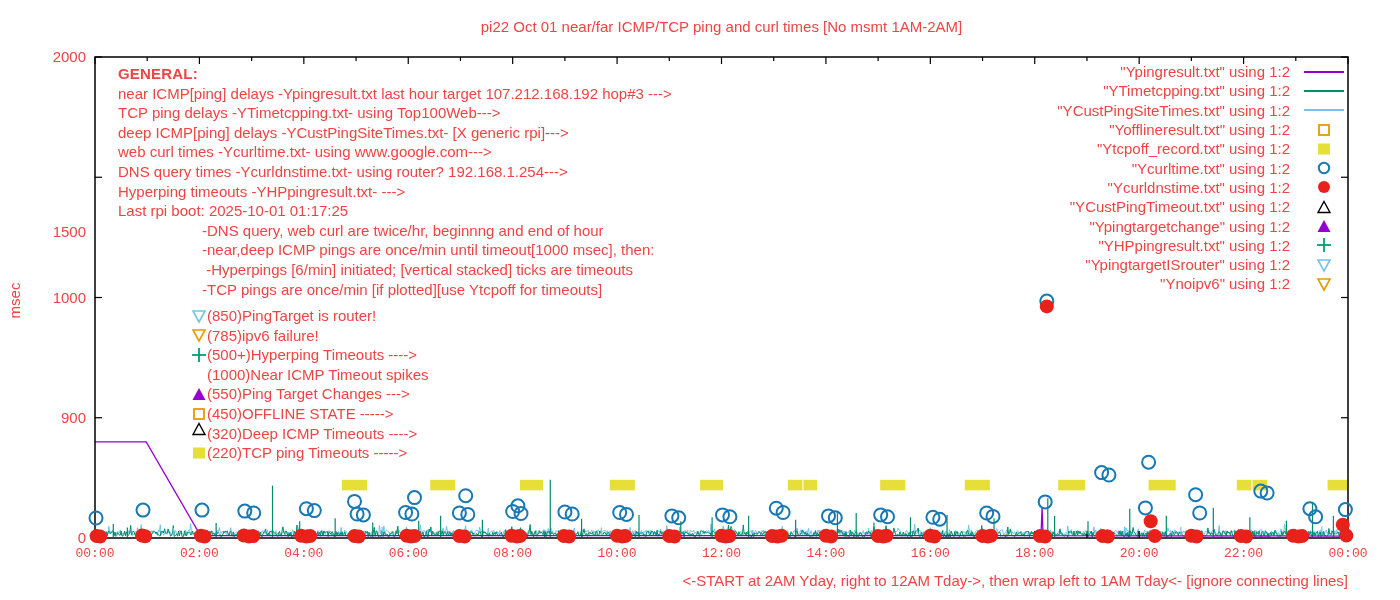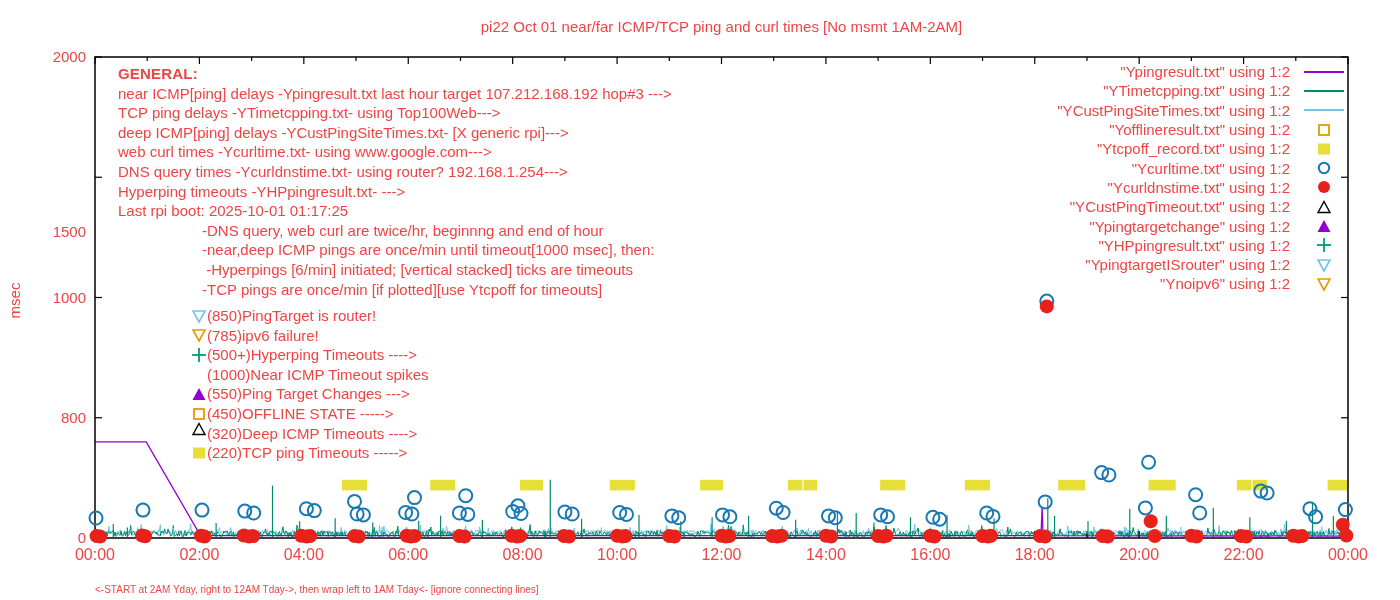--- a/index.html
+++ b/index.html
@@ -1,35 +1,35 @@
 <!DOCTYPE html>
 <html><head>
 <meta charset="utf-8">
 <style>
   html,body{margin:0;padding:0;background:#fff;}
   #canvas{position:relative;width:1400px;height:600px;background:#ffffff;overflow:hidden;
     font-family:"Liberation Sans","DejaVu Sans",sans-serif;color:#ef4444;}
   .title{position:absolute;left:95px;width:1253px;top:18px;text-align:center;font-size:15px;}
-  .xlabel{position:absolute;left:95px;width:1253px;top:584px;text-align:left;font-size:10px;}
+  .xlabel{position:absolute;left:95px;width:1253px;top:572px;text-align:right;font-size:15px;}
   .ylabel{position:absolute;left:-56px;top:292px;width:140px;text-align:center;font-size:15px;
     transform:rotate(-90deg);transform-origin:center center;}
   #plot{position:absolute;left:0;top:0;z-index:5;pointer-events:none;}
   .textblock{position:absolute;z-index:2;font-size:15px;white-space:pre;line-height:19.6px;}
   #general{left:118px;top:64px;}
   #anomalies{left:118px;top:306px;}
   .tline{height:19.6px;}
   .tline.bold{font-weight:700;letter-spacing:.2px;}
   .tline.indent{padding-left:84px;}
   .arow{height:19.6px;display:flex;align-items:center;}
   .arow .mcell{width:17px;margin-left:72px;display:flex;align-items:center;justify-content:center;flex:none;}
   #legend{position:absolute;top:62px;right:52px;z-index:2;font-size:15px;}
   .lrow{height:19.3px;display:flex;align-items:center;justify-content:flex-end;}
   .lrow .llabel{margin-right:10px;white-space:pre;}
   .lrow .lmark{width:48px;display:flex;align-items:center;justify-content:center;flex:none;}
-  .xticklab{position:absolute;top:546px;width:60px;margin-left:-30px;text-align:center;font-size:16px;z-index:2;}
+  .xticklab{position:absolute;top:546px;width:60px;margin-left:-30px;text-align:center;font-size:13px;z-index:2;font-family:Liberation Mono, monospace;}
   .yticklab{position:absolute;left:36px;width:50px;text-align:right;font-size:15px;z-index:2;}
 </style>
 </head>
 <body>
 
 <div id="canvas">
   <div class="title">pi22 Oct 01  near/far ICMP/TCP ping and curl times [No msmt 1AM-2AM]</div>
   <div class="ylabel">msec</div>
   <div class="xlabel">&lt;-START at 2AM Yday, right to 12AM Tday-&gt;, then wrap left to 1AM Tday&lt;- [ignore connecting lines]</div>
   <div id="general" class="textblock"><div class="tline bold">GENERAL:</div><div class="tline">near ICMP[ping] delays -Ypingresult.txt last hour target 107.212.168.192 hop#3 ---&gt;</div><div class="tline">TCP ping delays -YTimetcpping.txt- using Top100Web---&gt;</div><div class="tline">deep ICMP[ping] delays -YCustPingSiteTimes.txt- [X generic rpi]---&gt;</div><div class="tline">web curl times -Ycurltime.txt- using www.google.com---&gt;</div><div class="tline">DNS query times -Ycurldnstime.txt- using router? 192.168.1.254---&gt;</div><div class="tline">Hyperping timeouts -YHPpingresult.txt- ---&gt;</div><div class="tline">Last rpi boot: 2025-10-01 01:17:25</div><div class="tline indent">-DNS query, web curl are twice/hr, beginnng and end of hour</div><div class="tline indent">-near,deep ICMP pings are once/min until timeout[1000 msec], then:</div><div class="tline indent"> -Hyperpings [6/min] initiated; [vertical stacked] ticks are timeouts</div><div class="tline indent">-TCP pings are once/min [if plotted][use Ytcpoff for timeouts]</div></div>
@@ -146,31 +146,31 @@
             <polygon points="2,3 14,3 8,14" fill="none" stroke="#e69b00" stroke-width="1.6"></polygon>
           </svg>
         </span>
       </div>
     </div>
   <div id="ticklabels">
       <div class="xticklab" style="left: 95px;">00:00</div>
       <div class="xticklab" style="left: 199.417px;">02:00</div>
       <div class="xticklab" style="left: 303.833px;">04:00</div>
       <div class="xticklab" style="left: 408.25px;">06:00</div>
-      <div class="xticklab" style="left: 512.667px; text-align: right;">08:00</div>
+      <div class="xticklab" style="left: 512.667px;">08:00</div>
       <div class="xticklab" style="left: 617.083px;">10:00</div>
       <div class="xticklab" style="left: 721.5px;">12:00</div>
       <div class="xticklab" style="left: 825.917px;">14:00</div>
       <div class="xticklab" style="left: 930.333px;">16:00</div>
       <div class="xticklab" style="left: 1034.75px;">18:00</div>
       <div class="xticklab" style="left: 1139.17px;">20:00</div>
       <div class="xticklab" style="left: 1243.58px;">22:00</div>
       <div class="xticklab" style="left: 1348px;">00:00</div>
       <div class="yticklab" style="top: 529px;">0</div>
-      <div class="yticklab" style="top: 408.75px;">800</div>
+      <div class="yticklab" style="top: 408.75px;">900</div>
       <div class="yticklab" style="top: 288.5px;">1000</div>
       <div class="yticklab" style="top: 181px; margin-top: 42px;">1500</div>
       <div class="yticklab" style="top: 48px;">2000</div>
     </div>
   <svg id="plot" width="1400" height="600">
       <polyline points="95.0,532.6 95.9,532.1 96.7,530.7 97.6,535.1 98.5,532.1 99.4,532.8 100.2,533.2 101.1,531.7 102.0,534.6 102.8,533.3 103.7,532.2 104.6,532.1 105.4,533.2 106.3,530.9 107.2,533.8 108.1,534.1 108.9,526.3 109.8,533.9 110.7,531.3 111.5,532.4 112.4,530.7 113.3,530.7 114.1,533.4 115.0,535.2 115.9,532.7 116.8,534.0 117.6,531.4 118.5,531.9 119.4,533.0 120.2,529.9 121.1,532.9 122.0,535.3 122.8,533.2 123.7,533.9 124.6,533.6 125.5,534.7 126.3,532.0 127.2,534.9 128.1,533.4 128.9,530.7 129.8,533.2 130.7,532.2 131.5,533.8 132.4,535.5 133.3,533.9 134.2,534.9 135.0,531.3 135.9,532.6 136.8,532.4 137.6,527.7 138.5,532.1 139.4,532.3 140.2,535.0 141.1,524.5 142.0,531.5 142.9,534.8 143.7,530.0 144.6,530.3 145.5,531.2 146.3,535.2 147.2,531.8 148.1,532.0 148.9,531.5 149.8,535.1 150.7,533.4 151.6,530.9 152.4,531.3 153.3,533.1 154.2,532.3 155.0,532.0 155.9,532.7 156.8,534.7 157.6,535.2 158.5,529.8 159.4,531.5 160.3,524.7 161.1,535.3 162.0,532.2 162.9,533.2 163.7,535.3 164.6,532.9 165.5,533.2 166.4,533.2 167.2,532.2 168.1,530.0 169.0,533.0 169.8,531.6 170.7,532.3 171.6,535.6 172.4,534.6 173.3,534.8 174.2,534.5 175.1,530.8 175.9,530.9 176.8,535.1 177.7,534.3 178.5,533.6 179.4,530.5 180.3,531.4 181.1,531.2 182.0,533.4 182.9,534.3 183.8,534.8 184.6,535.5 185.5,530.0 186.4,532.6 187.2,535.3 188.1,531.2 189.0,529.9 189.8,530.5 190.7,523.6 191.6,533.4 192.5,533.1 193.3,534.5 194.2,535.1 195.1,532.4 195.9,534.3 196.8,535.1 197.7,534.0 198.5,533.0 199.4,534.8 200.3,534.8 201.2,532.3 202.0,529.9 202.9,532.3 203.8,534.1 204.6,530.1 205.5,532.9 206.4,534.9 207.2,531.9 208.1,535.1 209.0,534.7 209.9,533.1 210.7,532.1 211.6,531.7 212.5,531.2 213.3,533.7 214.2,535.1 215.1,532.6 215.9,535.0 216.8,530.3 217.7,530.4 218.6,531.5 219.4,527.6 220.3,533.0 221.2,533.7 222.0,531.5 222.9,531.5 223.8,533.1 224.7,531.9 225.5,531.3 226.4,535.0 227.3,535.1 228.1,534.1 229.0,533.9 229.9,531.5 230.7,527.6 231.6,532.4 232.5,532.4 233.4,533.9 234.2,535.0 235.1,533.0 236.0,532.5 236.8,531.7 237.7,533.9 238.6,530.5 239.4,535.0 240.3,533.0 241.2,535.2 242.1,533.3 242.9,533.2 243.8,533.6 244.7,532.1 245.5,533.5 246.4,531.0 247.3,529.9 248.1,532.0 249.0,535.1 249.9,534.3 250.8,534.7 251.6,535.2 252.5,531.3 253.4,533.5 254.2,534.3 255.1,532.9 256.0,535.3 256.8,533.4 257.7,535.5 258.6,530.3 259.5,533.6 260.3,534.7 261.2,533.2 262.1,531.1 262.9,530.6 263.8,533.8 264.7,531.8 265.5,533.3 266.4,532.9 267.3,529.8 268.2,533.8 269.0,535.2 269.9,534.9 270.8,534.3 271.6,531.4 272.5,530.0 273.4,533.5 274.2,535.5 275.1,534.8 276.0,530.7 276.9,534.7 277.7,533.3 278.6,533.6 279.5,535.0 280.3,534.1 281.2,533.9 282.1,532.9 282.9,532.6 283.8,531.2 284.7,534.5 285.6,534.9 286.4,533.8 287.3,531.9 288.2,534.7 289.0,534.5 289.9,534.2 290.8,535.1 291.7,533.7 292.5,529.8 293.4,531.4 294.3,533.9 295.1,533.2 296.0,533.3 296.9,534.6 297.7,530.2 298.6,535.2 299.5,530.6 300.4,535.6 301.2,532.8 302.1,531.7 303.0,531.7 303.8,534.4 304.7,530.0 305.6,534.9 306.4,533.8 307.3,529.6 308.2,535.3 309.1,532.6 309.9,532.1 310.8,534.7 311.7,532.3 312.5,530.4 313.4,530.1 314.3,534.2 315.1,531.0 316.0,534.0 316.9,533.6 317.8,530.4 318.6,533.1 319.5,533.3 320.4,531.4 321.2,533.7 322.1,530.1 323.0,535.5 323.8,534.3 324.7,530.8 325.6,534.7 326.5,535.6 327.3,534.5 328.2,535.5 329.1,530.6 329.9,531.9 330.8,531.1 331.7,535.3 332.5,534.9 333.4,533.2 334.3,534.8 335.2,532.8 336.0,531.4 336.9,532.6 337.8,535.5 338.6,531.5 339.5,533.4 340.4,533.0 341.2,527.4 342.1,534.4 343.0,533.7 343.9,533.8 344.7,530.0 345.6,533.5 346.5,531.6 347.3,534.1 348.2,535.5 349.1,534.5 350.0,533.5 350.8,530.7 351.7,533.5 352.6,534.0 353.4,530.9 354.3,532.3 355.2,532.6 356.0,531.4 356.9,532.8 357.8,534.8 358.7,533.2 359.5,532.1 360.4,532.7 361.3,535.5 362.1,533.1 363.0,533.4 363.9,532.3 364.7,530.8 365.6,531.3 366.5,532.4 367.4,534.5 368.2,532.5 369.1,533.1 370.0,534.4 370.8,533.7 371.7,531.8 372.6,534.9 373.4,535.4 374.3,530.1 375.2,534.5 376.1,532.9 376.9,532.8 377.8,532.7 378.7,535.1 379.5,525.4 380.4,533.6 381.3,530.2 382.1,534.3 383.0,533.8 383.9,526.0 384.8,534.5 385.6,531.4 386.5,530.1 387.4,530.7 388.2,531.7 389.1,531.9 390.0,535.1 390.8,533.8 391.7,531.7 392.6,532.4 393.5,531.6 394.3,535.1 395.2,534.7 396.1,530.2 396.9,529.8 397.8,533.6 398.7,531.3 399.5,530.6 400.4,534.1 401.3,534.0 402.2,531.7 403.0,530.4 403.9,535.6 404.8,531.7 405.6,530.1 406.5,526.9 407.4,531.9 408.3,533.9 409.1,530.2 410.0,533.7 410.9,535.1 411.7,532.2 412.6,531.1 413.5,531.2 414.3,534.8 415.2,529.9 416.1,533.9 417.0,534.8 417.8,531.5 418.7,532.6 419.6,532.3 420.4,524.9 421.3,533.9 422.2,532.7 423.0,530.5 423.9,531.3 424.8,530.7 425.7,534.6 426.5,531.6 427.4,529.9 428.3,535.0 429.1,530.4 430.0,532.0 430.9,532.4 431.7,532.5 432.6,534.4 433.5,531.9 434.4,534.6 435.2,533.8 436.1,532.1 437.0,532.2 437.8,531.8 438.7,534.2 439.6,533.0 440.4,533.5 441.3,534.6 442.2,530.4 443.1,527.9 443.9,534.4 444.8,530.7 445.7,531.7 446.5,526.2 447.4,531.0 448.3,533.2 449.1,530.7 450.0,535.5 450.9,532.9 451.8,535.3 452.6,531.8 453.5,530.5 454.4,535.2 455.2,534.7 456.1,534.8 457.0,533.0 457.8,530.7 458.7,529.9 459.6,529.9 460.5,534.3 461.3,530.7 462.2,532.6 463.1,531.7 463.9,532.5 464.8,529.9 465.7,525.7 466.5,534.8 467.4,531.5 468.3,530.8 469.2,531.7 470.0,533.1 470.9,530.2 471.8,530.1 472.6,535.2 473.5,533.3 474.4,534.1 475.3,531.7 476.1,530.1 477.0,530.7 477.9,530.3 478.7,534.2 479.6,527.0 480.5,530.6 481.3,532.3 482.2,530.7 483.1,529.9 484.0,533.2 484.8,531.5 485.7,533.8 486.6,533.7 487.4,534.3 488.3,528.2 489.2,535.1 490.0,532.7 490.9,531.7 491.8,530.9 492.7,532.8 493.5,530.3 494.4,531.5 495.3,532.8 496.1,532.8 497.0,531.2 497.9,534.0 498.7,533.2 499.6,530.8 500.5,530.9 501.4,533.0 502.2,534.8 503.1,534.8 504.0,531.0 504.8,530.6 505.7,532.6 506.6,532.2 507.4,534.2 508.3,533.5 509.2,532.9 510.1,529.8 510.9,534.2 511.8,530.6 512.7,533.9 513.5,533.9 514.4,530.8 515.3,533.7 516.1,532.8 517.0,532.6 517.9,535.0 518.8,533.0 519.6,531.9 520.5,530.5 521.4,530.3 522.2,531.6 523.1,532.8 524.0,535.5 524.8,532.5 525.7,533.5 526.6,532.7 527.5,535.5 528.3,530.2 529.2,533.7 530.1,530.9 530.9,531.1 531.8,535.1 532.7,533.1 533.6,534.9 534.4,534.4 535.3,533.4 536.2,530.4 537.0,533.9 537.9,534.1 538.8,530.5 539.6,532.3 540.5,533.6 541.4,532.0 542.3,532.6 543.1,530.5 544.0,529.4 544.9,535.5 545.7,530.6 546.6,531.1 547.5,532.1 548.3,528.5 549.2,534.7 550.1,530.4 551.0,527.9 551.8,533.5 552.7,530.9 553.6,534.3 554.4,533.3 555.3,534.7 556.2,530.6 557.0,531.8 557.9,531.0 558.8,530.1 559.7,533.1 560.5,534.9 561.4,534.5 562.3,533.9 563.1,535.5 564.0,535.6 564.9,533.2 565.7,535.6 566.6,532.0 567.5,531.0 568.4,532.9 569.2,531.2 570.1,534.5 571.0,530.1 571.8,530.1 572.7,534.6 573.6,530.0 574.4,528.0 575.3,534.4 576.2,533.8 577.1,532.9 577.9,533.6 578.8,533.9 579.7,533.2 580.5,533.3 581.4,530.3 582.3,529.9 583.1,532.1 584.0,531.7 584.9,532.5 585.8,530.7 586.6,532.1 587.5,530.4 588.4,530.3 589.2,535.1 590.1,533.4 591.0,531.5 591.8,530.1 592.7,534.2 593.6,530.6 594.5,531.7 595.3,534.6 596.2,534.6 597.1,535.1 597.9,529.9 598.8,530.0 599.7,533.7 600.6,530.5 601.4,532.6 602.3,531.6 603.2,531.2 604.0,530.4 604.9,530.1 605.8,530.6 606.6,534.6 607.5,530.7 608.4,534.7 609.3,532.9 610.1,530.5 611.0,533.8 611.9,535.6 612.7,534.1 613.6,530.9 614.5,532.0 615.3,532.6 616.2,530.6 617.1,535.3 618.0,533.0 618.8,531.7 619.7,534.0 620.6,534.7 621.4,530.1 622.3,532.6 623.2,530.1 624.0,530.3 624.9,531.1 625.8,530.6 626.7,531.7 627.5,535.1 628.4,530.8 629.3,535.3 630.1,527.4 631.0,533.7 631.9,534.4 632.7,530.7 633.6,533.8 634.5,531.6 635.4,530.6 636.2,533.9 637.1,535.2 638.0,532.0 638.8,535.3 639.7,534.9 640.6,533.4 641.4,530.3 642.3,535.0 643.2,534.8 644.1,531.2 644.9,532.6 645.8,530.4 646.7,530.6 647.5,532.4 648.4,532.3 649.3,531.6 650.1,533.5 651.0,530.0 651.9,534.4 652.8,534.6 653.6,531.7 654.5,531.9 655.4,534.7 656.2,532.7 657.1,530.3 658.0,530.6 658.9,531.3 659.7,532.4 660.6,529.0 661.5,535.6 662.3,531.9 663.2,531.4 664.1,534.6 664.9,532.3 665.8,533.8 666.7,525.6 667.6,530.8 668.4,531.7 669.3,531.1 670.2,535.6 671.0,530.6 671.9,530.1 672.8,530.2 673.6,534.4 674.5,530.4 675.4,531.1 676.3,532.7 677.1,531.0 678.0,530.2 678.9,534.2 679.7,527.2 680.6,532.1 681.5,534.4 682.3,534.6 683.2,533.8 684.1,534.3 685.0,530.5 685.8,532.8 686.7,532.4 687.6,529.9 688.4,535.1 689.3,535.2 690.2,530.2 691.0,531.5 691.9,530.8 692.8,531.8 693.7,530.2 694.5,533.3 695.4,532.2 696.3,534.2 697.1,531.2 698.0,534.4 698.9,533.0 699.7,535.0 700.6,535.5 701.5,534.4 702.4,534.0 703.2,530.1 704.1,534.1 705.0,533.8 705.8,531.4 706.7,530.7 707.6,531.8 708.4,530.6 709.3,532.3 710.2,531.8 711.1,523.9 711.9,534.6 712.8,530.4 713.7,531.7 714.5,528.8 715.4,532.4 716.3,534.4 717.1,534.7 718.0,535.4 718.9,532.2 719.8,529.9 720.6,533.8 721.5,534.9 722.4,532.2 723.2,525.8 724.1,530.3 725.0,531.0 725.9,529.9 726.7,534.7 727.6,533.9 728.5,531.0 729.3,534.8 730.2,535.5 731.1,534.5 731.9,530.6 732.8,530.6 733.7,530.3 734.6,529.5 735.4,535.3 736.3,532.0 737.2,534.3 738.0,534.1 738.9,534.6 739.8,533.4 740.6,531.5 741.5,532.4 742.4,534.2 743.3,534.7 744.1,534.5 745.0,532.8 745.9,535.4 746.7,535.2 747.6,531.1 748.5,534.4 749.3,533.3 750.2,531.6 751.1,530.4 752.0,534.5 752.8,529.9 753.7,534.6 754.6,532.9 755.4,530.5 756.3,531.4 757.2,534.9 758.0,533.9 758.9,532.5 759.8,532.0 760.7,532.6 761.5,530.7 762.4,531.7 763.3,530.0 764.1,535.0 765.0,534.2 765.9,531.4 766.7,532.3 767.6,531.4 768.5,534.5 769.4,531.4 770.2,531.9 771.1,534.7 772.0,533.2 772.8,534.5 773.7,532.5 774.6,532.6 775.4,531.7 776.3,534.5 777.2,532.7 778.1,535.0 778.9,532.3 779.8,531.5 780.7,533.2 781.5,530.4 782.4,526.0 783.3,535.4 784.1,535.2 785.0,532.3 785.9,534.1 786.8,532.1 787.6,530.6 788.5,535.0 789.4,533.2 790.2,534.7 791.1,531.4 792.0,533.4 792.9,533.8 793.7,530.9 794.6,530.1 795.5,533.8 796.3,529.8 797.2,528.0 798.1,535.0 798.9,533.9 799.8,532.9 800.7,529.9 801.6,530.2 802.4,534.7 803.3,530.4 804.2,535.4 805.0,534.4 805.9,531.1 806.8,531.0 807.6,533.1 808.5,528.2 809.4,535.3 810.3,533.3 811.1,530.6 812.0,535.5 812.9,534.6 813.7,534.6 814.6,532.9 815.5,530.4 816.3,533.5 817.2,532.7 818.1,530.0 819.0,532.3 819.8,530.1 820.7,532.9 821.6,535.2 822.4,534.3 823.3,535.4 824.2,529.9 825.0,531.3 825.9,531.0 826.8,530.8 827.7,531.6 828.5,533.8 829.4,531.5 830.3,530.4 831.1,535.2 832.0,535.5 832.9,534.8 833.7,533.9 834.6,532.4 835.5,530.2 836.4,531.8 837.2,533.4 838.1,532.2 839.0,531.5 839.8,534.3 840.7,534.7 841.6,530.2 842.4,535.2 843.3,532.6 844.2,530.9 845.1,532.9 845.9,530.9 846.8,533.8 847.7,532.5 848.5,532.9 849.4,530.1 850.3,530.6 851.2,531.1 852.0,533.4 852.9,533.9 853.8,533.7 854.6,530.3 855.5,531.6 856.4,532.8 857.2,533.0 858.1,532.8 859.0,535.0 859.9,534.4 860.7,532.5 861.6,534.9 862.5,531.5 863.3,530.7 864.2,534.7 865.1,532.3 865.9,535.0 866.8,532.6 867.7,534.5 868.6,528.0 869.4,534.0 870.3,535.3 871.2,530.4 872.0,534.2 872.9,535.3 873.8,533.0 874.6,530.8 875.5,530.0 876.4,530.7 877.3,534.6 878.1,534.9 879.0,534.3 879.9,530.8 880.7,530.9 881.6,530.3 882.5,535.0 883.3,532.3 884.2,530.5 885.1,530.4 886.0,535.0 886.8,530.7 887.7,534.9 888.6,530.5 889.4,532.0 890.3,534.5 891.2,535.2 892.0,532.4 892.9,533.7 893.8,531.2 894.7,532.8 895.5,531.5 896.4,531.5 897.3,530.9 898.1,528.1 899.0,530.2 899.9,530.5 900.7,533.4 901.6,535.3 902.5,533.1 903.4,532.0 904.2,535.3 905.1,535.3 906.0,531.0 906.8,530.5 907.7,532.4 908.6,535.1 909.5,534.3 910.3,530.6 911.2,533.0 912.1,531.4 912.9,532.8 913.8,533.2 914.7,524.0 915.5,533.3 916.4,533.7 917.3,533.3 918.2,528.0 919.0,530.8 919.9,530.3 920.8,533.0 921.6,535.4 922.5,532.7 923.4,531.9 924.2,531.9 925.1,532.4 926.0,533.1 926.9,534.5 927.7,531.2 928.6,531.7 929.5,532.0 930.3,534.8 931.2,530.5 932.1,530.3 932.9,530.2 933.8,534.0 934.7,530.8 935.6,535.2 936.4,535.4 937.3,533.4 938.2,535.6 939.0,534.6 939.9,532.6 940.8,531.9 941.6,534.0 942.5,529.9 943.4,531.0 944.3,532.9 945.1,534.4 946.0,531.0 946.9,532.4 947.7,535.5 948.6,534.9 949.5,529.8 950.3,532.9 951.2,532.4 952.1,533.7 953.0,535.5 953.8,535.3 954.7,534.8 955.6,530.6 956.4,531.9 957.3,533.4 958.2,532.4 959.0,534.4 959.9,533.6 960.8,532.7 961.7,530.7 962.5,533.7 963.4,532.3 964.3,531.4 965.1,533.6 966.0,531.9 966.9,532.9 967.7,535.0 968.6,525.0 969.5,532.5 970.4,534.9 971.2,530.2 972.1,534.9 973.0,532.5 973.8,535.3 974.7,533.6 975.6,531.4 976.5,530.5 977.3,530.1 978.2,534.6 979.1,534.4 979.9,534.2 980.8,532.0 981.7,535.3 982.5,533.8 983.4,533.6 984.3,533.0 985.2,530.2 986.0,532.5 986.9,531.3 987.8,533.3 988.6,532.7 989.5,528.9 990.4,535.1 991.2,530.1 992.1,530.8 993.0,533.5 993.9,532.2 994.7,531.8 995.6,532.4 996.5,528.5 997.3,530.0 998.2,533.1 999.1,531.6 999.9,531.6 1000.8,530.1 1001.7,529.8 1002.6,529.9 1003.4,534.7 1004.3,533.9 1005.2,533.2 1006.0,531.8 1006.9,530.0 1007.8,530.9 1008.6,533.4 1009.5,531.1 1010.4,530.1 1011.3,530.5 1012.1,531.6 1013.0,533.7 1013.9,532.5 1014.7,531.8 1015.6,535.4 1016.5,533.9 1017.3,530.6 1018.2,531.9 1019.1,533.3 1020.0,534.3 1020.8,531.2 1021.7,531.9 1022.6,533.5 1023.4,532.7 1024.3,532.9 1025.2,533.6 1026.0,532.4 1026.9,533.8 1027.8,534.8 1028.7,532.0 1029.5,535.1 1030.4,533.3 1031.3,533.5 1032.1,533.9 1033.0,533.8 1033.9,534.0 1034.8,530.9 1035.6,531.4 1036.5,530.5 1037.4,532.5 1038.2,532.3 1039.1,533.2 1040.0,534.3 1040.8,532.4 1041.7,534.7 1042.6,529.7 1043.5,530.5 1044.3,532.1 1045.2,533.0 1046.1,532.4 1046.9,531.3 1047.8,532.3 1048.7,530.4 1049.5,532.5 1050.4,530.0 1051.3,534.0 1052.2,531.6 1053.0,534.3 1053.9,531.5 1054.8,533.8 1055.6,534.1 1056.5,534.7 1057.4,534.3 1058.2,531.7 1059.1,530.7 1060.0,531.5 1060.9,532.4 1061.7,535.1 1062.6,533.3 1063.5,535.0 1064.3,534.8 1065.2,533.2 1066.1,532.2 1066.9,533.5 1067.8,526.0 1068.7,533.6 1069.6,534.8 1070.4,530.2 1071.3,529.7 1072.2,532.2 1073.0,533.5 1073.9,535.0 1074.8,532.0 1075.6,530.9 1076.5,532.0 1077.4,530.2 1078.3,534.6 1079.1,532.5 1080.0,533.9 1080.9,533.1 1081.7,533.8 1082.6,535.6 1083.5,531.3 1084.3,535.3 1085.2,530.8 1086.1,531.2 1087.0,532.9 1087.8,533.0 1088.7,533.4 1089.6,531.3 1090.4,532.8 1091.3,535.1 1092.2,534.1 1093.0,533.5 1093.9,526.8 1094.8,533.5 1095.7,530.1 1096.5,534.9 1097.4,532.5 1098.3,534.0 1099.1,532.3 1100.0,531.6 1100.9,528.5 1101.8,533.1 1102.6,533.3 1103.5,535.0 1104.4,534.8 1105.2,532.3 1106.1,531.5 1107.0,530.2 1107.8,530.1 1108.7,530.6 1109.6,534.8 1110.5,534.3 1111.3,532.5 1112.2,532.7 1113.1,531.7 1113.9,533.4 1114.8,531.3 1115.7,530.2 1116.5,531.4 1117.4,533.1 1118.3,530.7 1119.2,531.3 1120.0,530.4 1120.9,530.8 1121.8,533.9 1122.6,531.7 1123.5,531.4 1124.4,532.0 1125.2,534.0 1126.1,527.7 1127.0,531.3 1127.9,529.9 1128.7,532.2 1129.6,532.2 1130.5,533.3 1131.3,532.1 1132.2,533.5 1133.1,534.3 1133.9,534.2 1134.8,535.3 1135.7,533.5 1136.6,532.8 1137.4,532.3 1138.3,528.8 1139.2,534.1 1140.0,533.1 1140.9,533.2 1141.8,533.3 1142.6,533.7 1143.5,535.2 1144.4,530.2 1145.3,531.4 1146.1,531.6 1147.0,532.2 1147.9,532.5 1148.7,533.6 1149.6,530.4 1150.5,529.9 1151.3,535.5 1152.2,531.1 1153.1,530.6 1154.0,535.2 1154.8,530.4 1155.7,535.0 1156.6,534.6 1157.4,530.4 1158.3,533.0 1159.2,533.5 1160.0,534.6 1160.9,531.1 1161.8,535.0 1162.7,534.5 1163.5,534.7 1164.4,533.0 1165.3,531.8 1166.1,531.4 1167.0,532.1 1167.9,527.8 1168.8,531.1 1169.6,531.3 1170.5,530.4 1171.4,535.2 1172.2,535.2 1173.1,533.3 1174.0,533.6 1174.8,529.9 1175.7,530.7 1176.6,533.8 1177.5,533.7 1178.3,534.7 1179.2,533.8 1180.1,532.0 1180.9,534.1 1181.8,531.5 1182.7,533.5 1183.5,530.8 1184.4,532.6 1185.3,531.1 1186.2,530.7 1187.0,532.9 1187.9,531.5 1188.8,531.6 1189.6,533.2 1190.5,533.6 1191.4,530.2 1192.2,534.8 1193.1,531.2 1194.0,530.5 1194.9,532.7 1195.7,529.9 1196.6,532.8 1197.5,532.2 1198.3,531.1 1199.2,533.7 1200.1,534.8 1200.9,534.5 1201.8,530.4 1202.7,533.2 1203.6,533.1 1204.4,534.3 1205.3,531.2 1206.2,531.7 1207.0,530.7 1207.9,532.4 1208.8,530.6 1209.6,533.0 1210.5,534.1 1211.4,531.8 1212.3,531.1 1213.1,530.9 1214.0,530.5 1214.9,531.2 1215.7,532.7 1216.6,534.5 1217.5,533.4 1218.3,532.4 1219.2,525.5 1220.1,535.3 1221.0,532.8 1221.8,534.9 1222.7,531.0 1223.6,530.5 1224.4,533.9 1225.3,530.5 1226.2,535.5 1227.1,531.0 1227.9,531.6 1228.8,532.6 1229.7,534.2 1230.5,533.1 1231.4,530.1 1232.3,532.2 1233.1,531.9 1234.0,530.4 1234.9,530.3 1235.8,532.6 1236.6,530.8 1237.5,532.0 1238.4,534.7 1239.2,535.4 1240.1,532.7 1241.0,530.8 1241.8,532.9 1242.7,534.2 1243.6,533.8 1244.5,530.1 1245.3,530.4 1246.2,532.4 1247.1,533.7 1247.9,532.2 1248.8,533.8 1249.7,532.6 1250.5,531.8 1251.4,529.8 1252.3,532.9 1253.2,532.8 1254.0,535.4 1254.9,530.0 1255.8,534.8 1256.6,530.8 1257.5,532.0 1258.4,534.2 1259.2,530.7 1260.1,530.3 1261.0,529.3 1261.9,532.4 1262.7,530.8 1263.6,531.9 1264.5,534.6 1265.3,529.9 1266.2,532.8 1267.1,534.9 1267.9,533.3 1268.8,534.2 1269.7,533.9 1270.6,534.3 1271.4,530.9 1272.3,534.3 1273.2,534.8 1274.0,532.5 1274.9,531.0 1275.8,530.2 1276.6,532.0 1277.5,534.7 1278.4,532.6 1279.3,535.6 1280.1,532.7 1281.0,528.8 1281.9,533.9 1282.7,535.0 1283.6,533.3 1284.5,524.2 1285.4,530.7 1286.2,534.0 1287.1,530.9 1288.0,531.8 1288.8,530.3 1289.7,532.6 1290.6,534.1 1291.4,534.9 1292.3,532.4 1293.2,533.7 1294.1,533.5 1294.9,533.2 1295.8,535.1 1296.7,530.4 1297.5,533.6 1298.4,532.8 1299.3,530.0 1300.1,531.0 1301.0,531.2 1301.9,535.4 1302.8,534.4 1303.6,530.8 1304.5,534.4 1305.4,532.8 1306.2,533.2 1307.1,534.5 1308.0,534.0 1308.8,534.8 1309.7,533.9 1310.6,530.6 1311.5,533.0 1312.3,531.4 1313.2,535.5 1314.1,530.7 1314.9,531.5 1315.8,535.4 1316.7,534.1 1317.5,532.1 1318.4,534.8 1319.3,533.8 1320.2,529.9 1321.0,530.3 1321.9,532.8 1322.8,535.3 1323.6,531.7 1324.5,534.5 1325.4,531.6 1326.2,530.1 1327.1,533.3 1328.0,532.1 1328.9,535.0 1329.7,535.1 1330.6,535.6 1331.5,530.3 1332.3,531.1 1333.2,532.1 1334.1,533.4 1334.9,530.7 1335.8,532.8 1336.7,529.7 1337.6,532.5 1338.4,533.9 1339.3,533.5 1340.2,532.4 1341.0,535.5 1341.9,533.2 1342.8,531.5 1343.6,530.0 1344.5,530.6 1345.4,533.2 1346.3,529.8 1347.1,531.1 1348.0,534.9 " fill="none" stroke="#74c3ea" stroke-width="1"></polyline>
       <polyline points="95.0,533.1 95.9,532.3 96.7,534.9 97.6,531.2 98.5,535.9 99.4,534.2 100.2,535.3 101.1,533.4 102.0,534.9 102.8,531.7 103.7,532.7 104.6,533.0 105.4,534.0 106.3,532.0 107.2,536.0 108.1,531.6 108.9,531.3 109.8,532.5 110.7,533.6 111.5,532.1 112.4,531.3 113.3,532.6 114.1,535.8 115.0,532.0 115.9,536.4 116.8,535.4 117.6,532.7 118.5,533.6 119.4,535.2 120.2,535.2 121.1,531.0 122.0,535.9 122.8,536.1 123.7,534.5 124.6,531.2 125.5,535.9 126.3,531.8 127.2,533.3 128.1,535.7 128.9,534.4 129.8,532.4 130.7,525.4 131.5,535.1 132.4,532.5 133.3,531.0 134.2,532.4 135.0,534.6 135.9,536.3 136.8,536.3 137.6,532.2 138.5,536.5 139.4,531.0 140.2,536.5 141.1,533.6 142.0,531.6 142.9,533.0 143.7,534.8 144.6,536.1 145.5,535.0 146.3,534.6 147.2,533.9 148.1,533.6 148.9,531.8 149.8,534.7 150.7,536.1 151.6,534.3 152.4,533.7 153.3,531.1 154.2,531.0 155.0,531.6 155.9,533.7 156.8,531.9 157.6,534.7 158.5,534.6 159.4,535.9 160.3,535.9 161.1,531.2 162.0,532.3 162.9,531.0 163.7,533.0 164.6,528.8 165.5,532.7 166.4,533.3 167.2,533.7 168.1,528.9 169.0,531.5 169.8,533.9 170.7,536.2 171.6,534.5 172.4,533.6 173.3,525.6 174.2,536.4 175.1,535.9 175.9,535.2 176.8,534.0 177.7,536.2 178.5,531.1 179.4,535.9 180.3,532.4 181.1,530.8 182.0,536.4 182.9,537.0 183.8,535.0 184.6,530.8 185.5,535.0 186.4,536.0 187.2,532.3 188.1,533.0 189.0,532.2 189.8,531.9 190.7,535.1 191.6,534.0 192.5,531.0 193.3,534.2 194.2,533.1 195.1,533.3 195.9,534.6 196.8,531.5 197.7,533.5 198.5,533.4 199.4,535.3 200.3,536.8 201.2,533.4 202.0,532.6 202.9,532.0 203.8,534.4 204.6,533.0 205.5,531.1 206.4,535.5 207.2,534.4 208.1,535.1 209.0,534.5 209.9,531.1 210.7,533.9 211.6,530.8 212.5,534.5 213.3,533.2 214.2,533.3 215.1,535.9 215.9,534.7 216.8,534.3 217.7,531.8 218.6,533.2 219.4,533.9 220.3,534.9 221.2,536.9 222.0,534.9 222.9,534.6 223.8,531.2 224.7,532.5 225.5,530.9 226.4,532.3 227.3,530.8 228.1,534.1 229.0,535.8 229.9,532.6 230.7,531.3 231.6,535.4 232.5,535.9 233.4,531.8 234.2,536.7 235.1,535.1 236.0,534.2 236.8,534.7 237.7,532.5 238.6,532.4 239.4,530.8 240.3,532.7 241.2,535.2 242.1,536.8 242.9,531.5 243.8,534.1 244.7,535.8 245.5,530.9 246.4,531.3 247.3,534.0 248.1,532.1 249.0,533.5 249.9,532.8 250.8,536.4 251.6,531.6 252.5,530.9 253.4,533.7 254.2,533.1 255.1,532.4 256.0,531.2 256.8,537.0 257.7,535.0 258.6,536.7 259.5,533.9 260.3,531.9 261.2,535.9 262.1,536.8 262.9,533.8 263.8,532.1 264.7,531.8 265.5,528.9 266.4,534.2 267.3,535.0 268.2,532.9 269.0,534.9 269.9,531.1 270.8,531.9 271.6,531.0 272.5,532.8 273.4,531.6 274.2,532.9 275.1,533.1 276.0,534.4 276.9,535.0 277.7,536.4 278.6,533.1 279.5,531.3 280.3,535.2 281.2,536.2 282.1,530.9 282.9,526.8 283.8,532.4 284.7,534.3 285.6,531.0 286.4,531.2 287.3,533.8 288.2,536.8 289.0,532.5 289.9,536.0 290.8,532.1 291.7,536.9 292.5,536.7 293.4,536.5 294.3,531.1 295.1,533.1 296.0,536.1 296.9,525.1 297.7,526.8 298.6,536.8 299.5,530.9 300.4,534.1 301.2,534.1 302.1,534.6 303.0,536.7 303.8,535.8 304.7,536.3 305.6,532.0 306.4,531.7 307.3,535.8 308.2,533.4 309.1,531.3 309.9,532.7 310.8,533.7 311.7,535.0 312.5,533.2 313.4,531.6 314.3,531.2 315.1,537.0 316.0,535.6 316.9,536.1 317.8,531.8 318.6,534.9 319.5,532.6 320.4,536.2 321.2,530.8 322.1,532.1 323.0,535.8 323.8,531.0 324.7,532.9 325.6,532.1 326.5,532.1 327.3,531.2 328.2,536.5 329.1,531.7 329.9,532.7 330.8,534.3 331.7,532.2 332.5,531.8 333.4,535.8 334.3,536.6 335.2,533.4 336.0,531.7 336.9,535.2 337.8,532.6 338.6,533.4 339.5,535.2 340.4,532.7 341.2,535.0 342.1,531.7 343.0,535.8 343.9,534.5 344.7,532.2 345.6,535.2 346.5,536.0 347.3,534.8 348.2,536.8 349.1,532.8 350.0,531.6 350.8,534.8 351.7,535.3 352.6,534.7 353.4,535.8 354.3,536.0 355.2,532.0 356.0,536.9 356.9,533.8 357.8,536.8 358.7,534.2 359.5,532.1 360.4,533.4 361.3,536.0 362.1,535.8 363.0,531.5 363.9,533.3 364.7,535.8 365.6,531.1 366.5,532.5 367.4,531.3 368.2,536.7 369.1,532.2 370.0,535.6 370.8,536.6 371.7,535.3 372.6,532.4 373.4,532.5 374.3,527.4 375.2,536.3 376.1,531.3 376.9,530.9 377.8,535.5 378.7,536.9 379.5,535.5 380.4,536.3 381.3,536.2 382.1,530.9 383.0,536.5 383.9,532.0 384.8,533.3 385.6,534.8 386.5,534.2 387.4,534.3 388.2,536.9 389.1,536.6 390.0,533.7 390.8,533.4 391.7,533.2 392.6,531.7 393.5,536.2 394.3,536.7 395.2,536.1 396.1,531.2 396.9,533.7 397.8,526.2 398.7,535.5 399.5,536.5 400.4,534.5 401.3,532.3 402.2,532.1 403.0,533.3 403.9,536.4 404.8,533.4 405.6,536.9 406.5,532.6 407.4,530.8 408.3,535.2 409.1,531.6 410.0,531.2 410.9,536.3 411.7,531.4 412.6,534.6 413.5,536.2 414.3,536.6 415.2,532.2 416.1,530.9 417.0,534.3 417.8,532.1 418.7,533.2 419.6,535.6 420.4,531.3 421.3,536.7 422.2,534.3 423.0,532.0 423.9,536.6 424.8,536.7 425.7,535.3 426.5,530.9 427.4,536.9 428.3,536.4 429.1,529.0 430.0,531.5 430.9,527.0 431.7,535.2 432.6,531.2 433.5,534.0 434.4,533.7 435.2,535.1 436.1,534.9 437.0,532.5 437.8,536.0 438.7,531.3 439.6,531.6 440.4,530.1 441.3,534.1 442.2,530.8 443.1,535.2 443.9,532.5 444.8,531.9 445.7,533.0 446.5,535.3 447.4,531.7 448.3,535.2 449.1,533.9 450.0,531.7 450.9,535.6 451.8,532.8 452.6,535.6 453.5,534.0 454.4,535.3 455.2,533.8 456.1,532.6 457.0,536.5 457.8,533.3 458.7,532.4 459.6,533.1 460.5,532.4 461.3,535.8 462.2,531.5 463.1,532.9 463.9,531.8 464.8,533.0 465.7,531.0 466.5,536.5 467.4,533.0 468.3,532.1 469.2,533.4 470.0,532.9 470.9,533.0 471.8,531.6 472.6,533.9 473.5,533.0 474.4,535.8 475.3,535.9 476.1,534.0 477.0,533.7 477.9,535.3 478.7,533.2 479.6,531.7 480.5,531.9 481.3,535.9 482.2,537.0 483.1,533.3 484.0,531.7 484.8,532.7 485.7,532.6 486.6,534.4 487.4,534.1 488.3,536.2 489.2,533.3 490.0,535.5 490.9,534.8 491.8,536.1 492.7,532.4 493.5,534.7 494.4,532.6 495.3,534.7 496.1,531.9 497.0,534.0 497.9,535.6 498.7,536.0 499.6,533.8 500.5,534.0 501.4,532.2 502.2,535.3 503.1,537.0 504.0,534.7 504.8,534.0 505.7,529.6 506.6,535.0 507.4,536.7 508.3,534.6 509.2,532.9 510.1,535.1 510.9,533.6 511.8,526.7 512.7,535.5 513.5,534.2 514.4,536.2 515.3,535.9 516.1,533.2 517.0,531.0 517.9,532.6 518.8,535.2 519.6,536.9 520.5,527.7 521.4,533.8 522.2,535.5 523.1,533.0 524.0,532.3 524.8,533.6 525.7,533.2 526.6,534.3 527.5,536.7 528.3,532.4 529.2,531.6 530.1,524.5 530.9,534.6 531.8,531.2 532.7,533.7 533.6,536.8 534.4,532.8 535.3,530.8 536.2,535.3 537.0,536.3 537.9,533.7 538.8,533.9 539.6,530.8 540.5,532.5 541.4,532.2 542.3,533.5 543.1,534.8 544.0,530.8 544.9,537.0 545.7,531.8 546.6,536.3 547.5,531.9 548.3,532.4 549.2,531.1 550.1,534.1 551.0,534.0 551.8,532.4 552.7,533.6 553.6,534.4 554.4,533.3 555.3,533.4 556.2,533.6 557.0,536.3 557.9,535.2 558.8,530.9 559.7,534.9 560.5,533.8 561.4,537.0 562.3,531.8 563.1,534.3 564.0,534.8 564.9,532.5 565.7,531.5 566.6,531.1 567.5,535.1 568.4,536.9 569.2,532.8 570.1,531.6 571.0,533.2 571.8,531.9 572.7,531.9 573.6,530.9 574.4,534.4 575.3,536.3 576.2,534.5 577.1,533.4 577.9,531.7 578.8,535.4 579.7,535.9 580.5,535.0 581.4,531.2 582.3,536.5 583.1,532.6 584.0,528.8 584.9,533.4 585.8,534.8 586.6,533.5 587.5,536.3 588.4,533.0 589.2,532.8 590.1,532.6 591.0,534.0 591.8,533.6 592.7,532.0 593.6,535.9 594.5,534.7 595.3,534.6 596.2,530.8 597.1,533.4 597.9,535.0 598.8,536.0 599.7,531.1 600.6,532.8 601.4,533.9 602.3,534.0 603.2,534.3 604.0,532.1 604.9,532.3 605.8,534.0 606.6,535.3 607.5,532.9 608.4,532.2 609.3,533.6 610.1,536.4 611.0,534.2 611.9,533.3 612.7,536.1 613.6,534.9 614.5,536.0 615.3,531.9 616.2,535.5 617.1,532.0 618.0,532.8 618.8,532.8 619.7,533.6 620.6,536.2 621.4,530.9 622.3,534.7 623.2,535.6 624.0,535.2 624.9,536.4 625.8,532.0 626.7,535.3 627.5,536.7 628.4,534.6 629.3,531.7 630.1,536.4 631.0,533.1 631.9,536.4 632.7,535.0 633.6,533.6 634.5,534.0 635.4,536.6 636.2,531.3 637.1,533.4 638.0,531.9 638.8,536.0 639.7,533.4 640.6,533.1 641.4,533.1 642.3,532.7 643.2,533.5 644.1,536.1 644.9,534.2 645.8,536.7 646.7,531.8 647.5,531.3 648.4,530.9 649.3,534.5 650.1,535.1 651.0,531.8 651.9,531.7 652.8,531.5 653.6,534.6 654.5,531.6 655.4,532.9 656.2,535.6 657.1,530.4 658.0,536.2 658.9,534.1 659.7,534.8 660.6,530.9 661.5,533.6 662.3,532.4 663.2,534.0 664.1,535.3 664.9,536.9 665.8,536.3 666.7,535.9 667.6,530.8 668.4,536.1 669.3,534.2 670.2,532.9 671.0,534.4 671.9,533.7 672.8,531.1 673.6,533.1 674.5,531.8 675.4,533.7 676.3,536.6 677.1,535.1 678.0,532.3 678.9,531.3 679.7,531.5 680.6,531.2 681.5,532.1 682.3,533.6 683.2,531.5 684.1,536.9 685.0,532.7 685.8,532.0 686.7,532.1 687.6,533.9 688.4,533.1 689.3,534.9 690.2,536.1 691.0,533.6 691.9,534.9 692.8,533.3 693.7,535.8 694.5,536.9 695.4,536.7 696.3,535.0 697.1,534.1 698.0,531.3 698.9,534.1 699.7,536.4 700.6,530.8 701.5,530.9 702.4,531.5 703.2,531.6 704.1,533.3 705.0,531.3 705.8,532.7 706.7,532.7 707.6,532.4 708.4,532.5 709.3,533.6 710.2,532.6 711.1,535.6 711.9,531.2 712.8,531.4 713.7,531.8 714.5,532.4 715.4,534.2 716.3,532.4 717.1,536.3 718.0,533.0 718.9,535.7 719.8,532.9 720.6,535.8 721.5,531.8 722.4,531.5 723.2,534.8 724.1,533.8 725.0,536.6 725.9,536.9 726.7,536.4 727.6,532.0 728.5,525.2 729.3,533.8 730.2,531.0 731.1,526.4 731.9,535.2 732.8,536.6 733.7,532.7 734.6,532.6 735.4,530.9 736.3,531.7 737.2,533.4 738.0,535.5 738.9,531.7 739.8,533.9 740.6,535.6 741.5,533.9 742.4,534.2 743.3,524.9 744.1,533.7 745.0,532.6 745.9,535.0 746.7,532.1 747.6,533.0 748.5,535.1 749.3,535.1 750.2,534.7 751.1,536.8 752.0,536.4 752.8,533.5 753.7,536.6 754.6,532.9 755.4,533.9 756.3,533.9 757.2,534.0 758.0,532.5 758.9,531.3 759.8,532.6 760.7,534.6 761.5,532.4 762.4,534.8 763.3,533.3 764.1,533.2 765.0,531.1 765.9,532.9 766.7,532.0 767.6,531.7 768.5,531.7 769.4,532.1 770.2,532.6 771.1,535.9 772.0,534.3 772.8,535.5 773.7,533.3 774.6,533.6 775.4,532.5 776.3,532.8 777.2,535.7 778.1,536.6 778.9,532.5 779.8,533.0 780.7,535.4 781.5,536.7 782.4,536.6 783.3,535.3 784.1,534.2 785.0,532.8 785.9,533.1 786.8,533.3 787.6,532.8 788.5,536.6 789.4,536.6 790.2,536.9 791.1,532.2 792.0,533.8 792.9,534.3 793.7,535.3 794.6,536.8 795.5,537.0 796.3,531.0 797.2,531.2 798.1,534.8 798.9,536.1 799.8,535.0 800.7,533.2 801.6,533.3 802.4,529.9 803.3,532.1 804.2,532.1 805.0,534.3 805.9,532.4 806.8,535.7 807.6,533.2 808.5,535.3 809.4,536.0 810.3,536.2 811.1,536.5 812.0,535.1 812.9,536.3 813.7,532.6 814.6,534.4 815.5,530.8 816.3,536.4 817.2,532.7 818.1,535.5 819.0,533.5 819.8,532.0 820.7,534.9 821.6,532.1 822.4,532.5 823.3,536.4 824.2,536.2 825.0,531.5 825.9,534.2 826.8,532.7 827.7,531.8 828.5,536.3 829.4,534.7 830.3,535.8 831.1,532.5 832.0,533.6 832.9,531.9 833.7,536.3 834.6,533.2 835.5,534.6 836.4,534.0 837.2,535.1 838.1,529.0 839.0,533.2 839.8,529.7 840.7,532.4 841.6,530.5 842.4,533.1 843.3,534.6 844.2,532.9 845.1,536.5 845.9,531.9 846.8,536.3 847.7,535.9 848.5,536.3 849.4,536.5 850.3,530.1 851.2,535.5 852.0,531.9 852.9,532.7 853.8,537.0 854.6,533.7 855.5,532.9 856.4,531.7 857.2,535.3 858.1,536.9 859.0,534.9 859.9,532.4 860.7,532.9 861.6,534.0 862.5,536.8 863.3,535.7 864.2,536.6 865.1,536.0 865.9,532.2 866.8,531.8 867.7,534.2 868.6,531.2 869.4,532.4 870.3,532.4 871.2,536.9 872.0,533.3 872.9,533.4 873.8,526.8 874.6,531.1 875.5,536.2 876.4,532.7 877.3,534.5 878.1,534.8 879.0,533.5 879.9,536.6 880.7,536.1 881.6,534.9 882.5,537.0 883.3,535.2 884.2,533.3 885.1,533.1 886.0,525.6 886.8,531.3 887.7,532.8 888.6,535.4 889.4,536.5 890.3,534.0 891.2,533.9 892.0,533.6 892.9,533.9 893.8,528.0 894.7,531.1 895.5,534.2 896.4,536.1 897.3,534.2 898.1,534.5 899.0,535.8 899.9,531.9 900.7,533.7 901.6,536.0 902.5,536.0 903.4,532.2 904.2,534.4 905.1,536.2 906.0,533.6 906.8,535.6 907.7,536.6 908.6,533.2 909.5,532.6 910.3,536.1 911.2,535.9 912.1,536.5 912.9,531.0 913.8,531.1 914.7,535.6 915.5,531.9 916.4,530.9 917.3,530.8 918.2,528.0 919.0,535.5 919.9,536.6 920.8,534.9 921.6,532.3 922.5,537.0 923.4,535.4 924.2,532.4 925.1,536.7 926.0,531.7 926.9,533.0 927.7,535.3 928.6,535.1 929.5,533.2 930.3,528.5 931.2,537.0 932.1,532.1 932.9,536.1 933.8,532.3 934.7,532.9 935.6,534.4 936.4,536.7 937.3,532.1 938.2,532.8 939.0,532.0 939.9,535.9 940.8,532.9 941.6,536.3 942.5,530.8 943.4,536.9 944.3,533.7 945.1,536.5 946.0,536.7 946.9,536.2 947.7,533.6 948.6,536.9 949.5,533.7 950.3,537.0 951.2,531.2 952.1,533.7 953.0,535.7 953.8,536.6 954.7,531.5 955.6,535.8 956.4,531.8 957.3,531.4 958.2,535.5 959.0,536.2 959.9,536.4 960.8,532.6 961.7,531.0 962.5,533.4 963.4,536.4 964.3,534.7 965.1,536.5 966.0,535.1 966.9,530.9 967.7,530.2 968.6,534.1 969.5,535.6 970.4,533.5 971.2,536.0 972.1,531.7 973.0,534.4 973.8,536.9 974.7,536.4 975.6,535.5 976.5,532.9 977.3,534.1 978.2,532.0 979.1,530.5 979.9,535.7 980.8,535.7 981.7,525.5 982.5,531.2 983.4,536.5 984.3,531.0 985.2,537.0 986.0,536.4 986.9,531.1 987.8,532.3 988.6,530.9 989.5,532.5 990.4,535.4 991.2,533.0 992.1,532.9 993.0,535.4 993.9,532.4 994.7,534.4 995.6,535.1 996.5,536.6 997.3,535.3 998.2,533.6 999.1,532.1 999.9,532.0 1000.8,536.3 1001.7,535.4 1002.6,536.1 1003.4,535.0 1004.3,534.9 1005.2,536.9 1006.0,534.6 1006.9,536.4 1007.8,527.0 1008.6,534.5 1009.5,533.0 1010.4,528.9 1011.3,533.8 1012.1,535.4 1013.0,535.8 1013.9,535.6 1014.7,536.6 1015.6,534.5 1016.5,532.1 1017.3,535.5 1018.2,533.8 1019.1,533.1 1020.0,532.3 1020.8,532.1 1021.7,535.3 1022.6,534.6 1023.4,533.9 1024.3,536.2 1025.2,531.9 1026.0,532.3 1026.9,531.1 1027.8,531.7 1028.7,531.4 1029.5,536.7 1030.4,534.2 1031.3,531.4 1032.1,534.0 1033.0,532.0 1033.9,534.1 1034.8,531.9 1035.6,533.0 1036.5,531.6 1037.4,533.7 1038.2,536.2 1039.1,533.5 1040.0,536.6 1040.8,535.5 1041.7,531.3 1042.6,530.9 1043.5,534.7 1044.3,534.1 1045.2,530.9 1046.1,533.0 1046.9,535.8 1047.8,535.6 1048.7,533.2 1049.5,531.8 1050.4,534.3 1051.3,533.8 1052.2,536.6 1053.0,532.1 1053.9,534.1 1054.8,533.5 1055.6,534.5 1056.5,535.3 1057.4,533.7 1058.2,534.5 1059.1,535.0 1060.0,528.8 1060.9,533.5 1061.7,532.6 1062.6,535.0 1063.5,535.4 1064.3,536.4 1065.2,535.2 1066.1,534.5 1066.9,535.5 1067.8,536.9 1068.7,531.0 1069.6,532.4 1070.4,532.3 1071.3,531.2 1072.2,534.8 1073.0,535.6 1073.9,531.0 1074.8,536.1 1075.6,534.6 1076.5,531.2 1077.4,534.9 1078.3,530.9 1079.1,533.3 1080.0,531.1 1080.9,533.7 1081.7,534.0 1082.6,533.7 1083.5,535.6 1084.3,533.4 1085.2,533.6 1086.1,535.8 1087.0,530.8 1087.8,534.4 1088.7,535.3 1089.6,534.0 1090.4,532.8 1091.3,531.0 1092.2,536.9 1093.0,532.2 1093.9,535.3 1094.8,536.1 1095.7,535.8 1096.5,533.1 1097.4,531.9 1098.3,533.6 1099.1,534.2 1100.0,534.7 1100.9,531.6 1101.8,531.7 1102.6,536.4 1103.5,534.1 1104.4,532.4 1105.2,531.7 1106.1,534.2 1107.0,529.7 1107.8,531.1 1108.7,531.0 1109.6,531.2 1110.5,532.9 1111.3,535.8 1112.2,536.0 1113.1,532.0 1113.9,533.9 1114.8,533.3 1115.7,534.2 1116.5,534.8 1117.4,536.2 1118.3,534.3 1119.2,531.1 1120.0,535.5 1120.9,531.4 1121.8,535.6 1122.6,531.4 1123.5,536.4 1124.4,536.7 1125.2,535.5 1126.1,532.8 1127.0,536.3 1127.9,532.1 1128.7,537.0 1129.6,531.9 1130.5,530.8 1131.3,535.2 1132.2,533.4 1133.1,527.5 1133.9,531.6 1134.8,533.0 1135.7,534.0 1136.6,535.9 1137.4,536.4 1138.3,531.1 1139.2,536.1 1140.0,535.1 1140.9,535.3 1141.8,532.8 1142.6,536.3 1143.5,532.9 1144.4,536.4 1145.3,534.4 1146.1,532.8 1147.0,536.9 1147.9,531.5 1148.7,536.6 1149.6,533.8 1150.5,535.5 1151.3,531.7 1152.2,535.5 1153.1,532.7 1154.0,535.9 1154.8,533.8 1155.7,535.9 1156.6,530.8 1157.4,532.2 1158.3,530.9 1159.2,532.6 1160.0,533.4 1160.9,534.4 1161.8,536.1 1162.7,531.9 1163.5,532.7 1164.4,536.2 1165.3,531.5 1166.1,535.1 1167.0,535.6 1167.9,536.7 1168.8,535.2 1169.6,534.0 1170.5,533.1 1171.4,537.0 1172.2,530.9 1173.1,532.0 1174.0,534.8 1174.8,534.3 1175.7,531.9 1176.6,531.7 1177.5,533.1 1178.3,535.4 1179.2,531.7 1180.1,533.2 1180.9,532.2 1181.8,534.8 1182.7,535.1 1183.5,536.3 1184.4,536.4 1185.3,536.4 1186.2,531.4 1187.0,535.7 1187.9,536.3 1188.8,532.0 1189.6,530.8 1190.5,536.4 1191.4,537.0 1192.2,535.2 1193.1,536.9 1194.0,531.4 1194.9,537.0 1195.7,531.5 1196.6,534.0 1197.5,532.1 1198.3,536.1 1199.2,534.4 1200.1,534.1 1200.9,531.0 1201.8,531.0 1202.7,536.3 1203.6,535.0 1204.4,535.9 1205.3,536.1 1206.2,535.0 1207.0,534.7 1207.9,527.9 1208.8,533.4 1209.6,532.3 1210.5,535.1 1211.4,532.9 1212.3,533.3 1213.1,534.8 1214.0,529.2 1214.9,533.0 1215.7,535.4 1216.6,534.9 1217.5,536.1 1218.3,533.6 1219.2,531.5 1220.1,532.7 1221.0,536.2 1221.8,536.2 1222.7,531.2 1223.6,531.1 1224.4,532.7 1225.3,533.2 1226.2,535.5 1227.1,530.9 1227.9,533.2 1228.8,532.0 1229.7,532.7 1230.5,535.4 1231.4,530.8 1232.3,533.6 1233.1,535.8 1234.0,537.0 1234.9,530.8 1235.8,536.5 1236.6,536.0 1237.5,535.2 1238.4,529.5 1239.2,533.4 1240.1,532.7 1241.0,533.0 1241.8,535.9 1242.7,534.1 1243.6,535.9 1244.5,536.3 1245.3,533.2 1246.2,533.0 1247.1,532.5 1247.9,536.6 1248.8,535.7 1249.7,535.5 1250.5,531.5 1251.4,535.3 1252.3,531.2 1253.2,535.3 1254.0,531.2 1254.9,536.4 1255.8,535.8 1256.6,531.9 1257.5,532.9 1258.4,534.4 1259.2,530.9 1260.1,535.0 1261.0,536.9 1261.9,532.3 1262.7,531.4 1263.6,535.5 1264.5,535.8 1265.3,531.6 1266.2,532.2 1267.1,532.3 1267.9,537.0 1268.8,533.4 1269.7,534.5 1270.6,532.4 1271.4,535.0 1272.3,532.3 1273.2,532.6 1274.0,535.6 1274.9,530.4 1275.8,533.2 1276.6,533.4 1277.5,536.0 1278.4,536.6 1279.3,535.6 1280.1,536.6 1281.0,535.2 1281.9,531.3 1282.7,535.4 1283.6,532.0 1284.5,531.2 1285.4,533.6 1286.2,532.2 1287.1,534.5 1288.0,533.5 1288.8,532.2 1289.7,535.8 1290.6,533.1 1291.4,533.2 1292.3,534.6 1293.2,533.0 1294.1,534.5 1294.9,529.5 1295.8,536.1 1296.7,531.9 1297.5,536.2 1298.4,532.6 1299.3,534.9 1300.1,531.8 1301.0,535.4 1301.9,531.4 1302.8,530.8 1303.6,533.6 1304.5,535.5 1305.4,536.8 1306.2,531.5 1307.1,536.1 1308.0,534.9 1308.8,531.3 1309.7,534.9 1310.6,531.6 1311.5,536.1 1312.3,536.6 1313.2,533.9 1314.1,532.3 1314.9,535.6 1315.8,533.4 1316.7,531.8 1317.5,531.2 1318.4,536.8 1319.3,534.4 1320.2,531.7 1321.0,536.6 1321.9,532.0 1322.8,535.3 1323.6,531.5 1324.5,536.1 1325.4,535.5 1326.2,536.1 1327.1,536.4 1328.0,534.8 1328.9,528.5 1329.7,534.0 1330.6,533.8 1331.5,534.5 1332.3,531.0 1333.2,532.8 1334.1,532.9 1334.9,534.5 1335.8,533.6 1336.7,533.9 1337.6,532.1 1338.4,532.1 1339.3,536.5 1340.2,531.2 1341.0,531.5 1341.9,532.0 1342.8,532.7 1343.6,536.0 1344.5,532.0 1345.4,533.9 1346.3,534.4 1347.1,533.3 1348.0,535.2 " fill="none" stroke="#008c6a" stroke-width="1"></polyline>
       <g>
         <line x1="173.3125" y1="535.595" x2="173.3125" y2="527.899" stroke="#74c3ea" stroke-width="1.2"></line>
         <line x1="382.1458333333333" y1="535.595" x2="382.1458333333333" y2="526.937" stroke="#74c3ea" stroke-width="1.2"></line>

